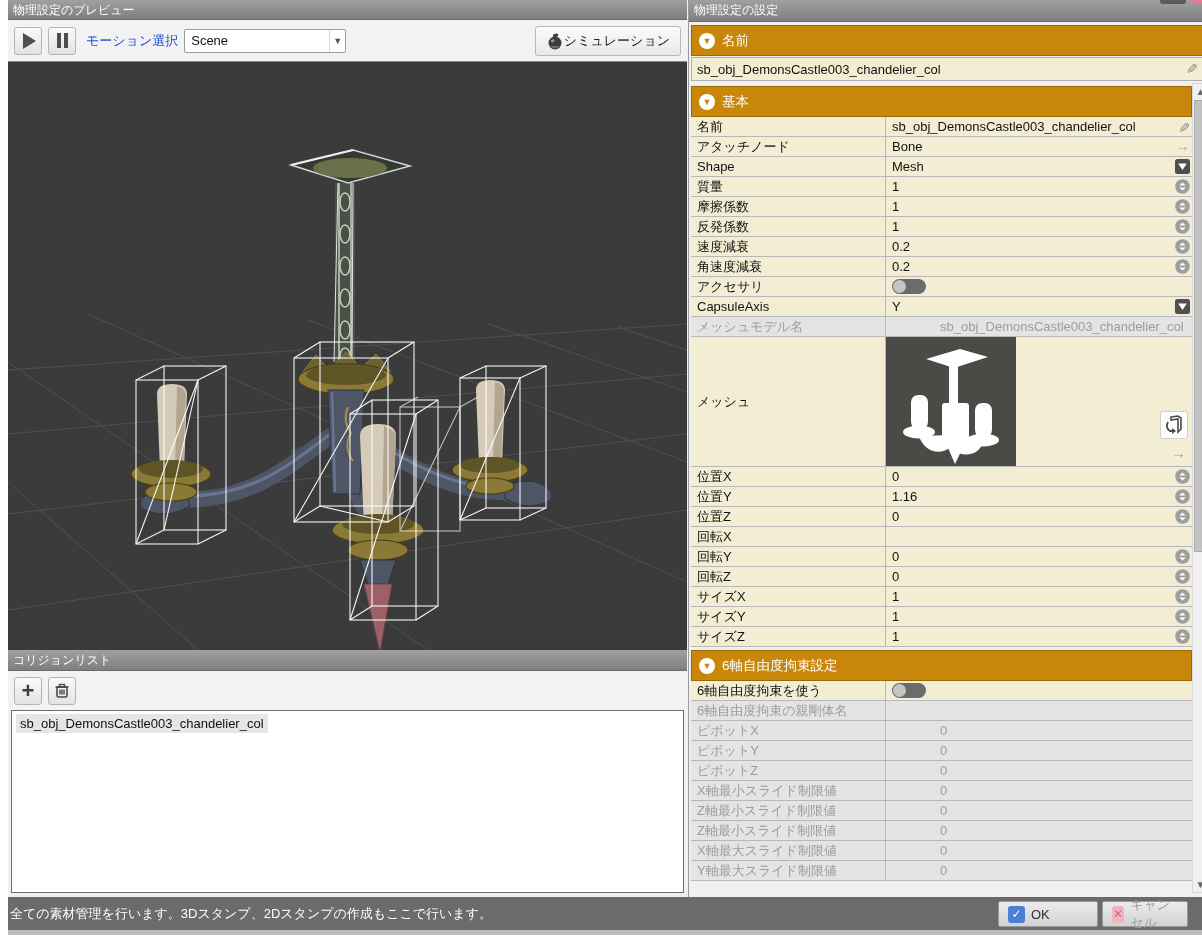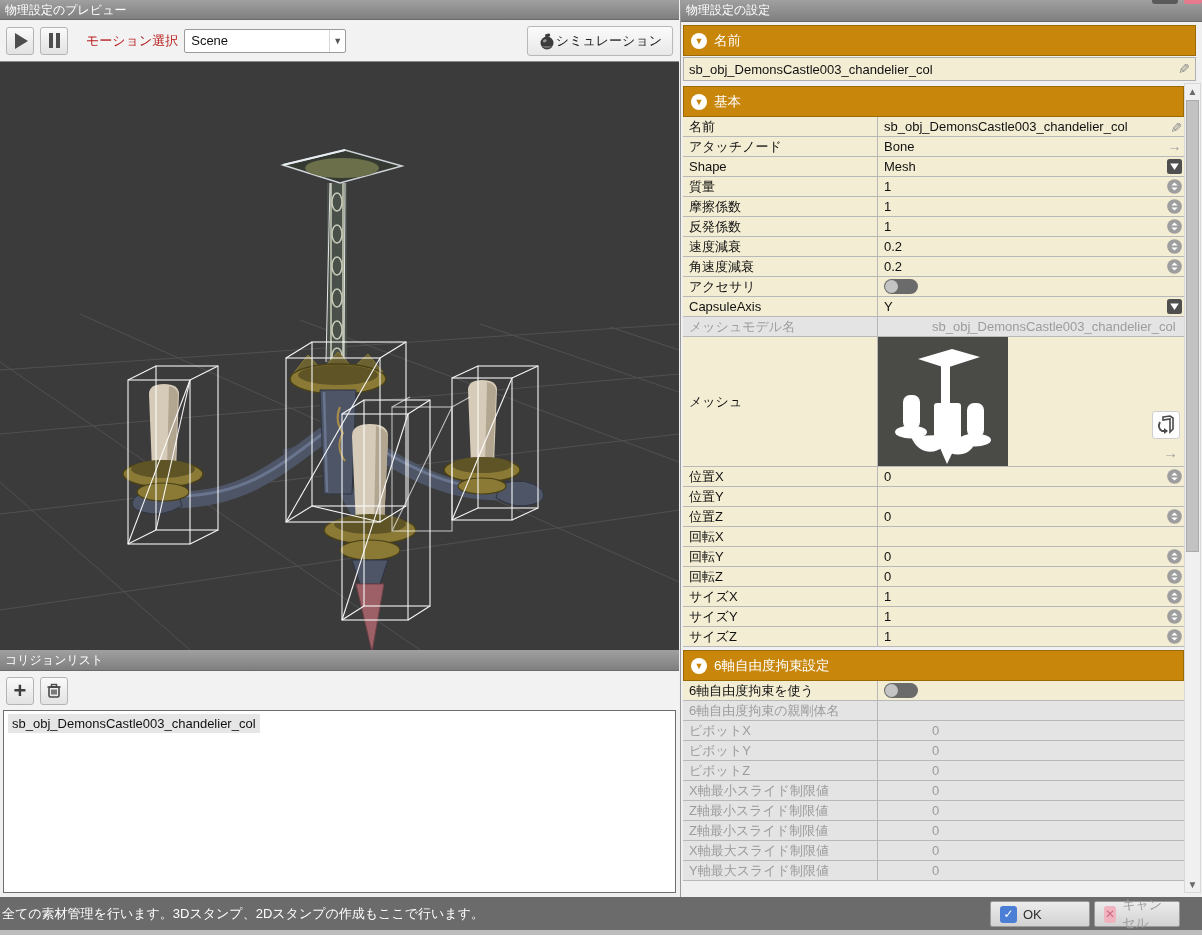--- a/index.html
+++ b/index.html
@@ -1,34 +1,34 @@
 <!DOCTYPE html>
 <html><head>
 <meta charset="utf-8">
 <style>
   * { margin:0; padding:0; box-sizing:border-box; }
   html,body { width:1202px; height:935px; overflow:hidden;
     font-family:"Liberation Sans","DejaVu Sans",sans-serif; font-size:13px; }
-  #app { position:absolute; left:0; top:0; width:1150px; height:935px; background:#f0f0f0; }
+  #app { position:absolute; left:8px; top:0; width:1150px; height:935px; background:#f0f0f0; }
 
   
   .titlebar { background:linear-gradient(#a0a0a0,#7f7f7f); color:#fff; font-size:12px;
     line-height:20px; padding-left:5px; border-bottom:1px solid #6a6a6a; }
 
   
   #left { position:absolute; left:0; top:0; width:679px; height:897px; background:#f0f0f0; }
   #left-title { position:absolute; left:0; top:0; width:679px; height:20px; }
   #left-toolbar { position:absolute; left:0; top:20px; width:679px; height:42px; background:#f2f2f2;
     display:flex; align-items:center; padding:0 6px; gap:6px; border-bottom:1px solid #8a8a8a; }
   .tbtn { width:28px; height:28px; background:linear-gradient(#fafafa,#e2e2e2); border:1px solid #b4b4b4;
     border-radius:3px; display:flex; align-items:center; justify-content:center; }
   .play-tri { width:0; height:0; border-left:13px solid #4e4e4e; border-top:8px solid transparent; border-bottom:8px solid transparent; margin-left:3px; }
   .pause-bars { display:flex; gap:3px; }
   .pause-bars i { display:block; width:4px; height:15px; background:#4e4e4e; }
-  #motion-label { color:#b91c1c; margin-left:12px;font-family:Liberation Mono, monospace; }
+  #motion-label { color:#1d4ed8; margin-left:4px;font-family:Liberation Mono, monospace; }
   #motion-select { width:162px; height:24px; background:#fff; border:1px solid #9a9a9a; border-radius:2px;
     display:flex; align-items:center; position:relative; }
   #motion-select .sel-text { padding-left:6px; color:#111; flex:1; }
   #motion-select .sel-arrow { width:16px; text-align:center; color:#555; font-size:9px; border-left:1px solid #d8d8d8; height:100%; line-height:22px; }
   #sim-button { margin-left:auto; height:30px; background:linear-gradient(#fbfbfb,#e8e8e8); border:1px solid #b8b8b8;
     border-radius:3px; display:flex; align-items:center; gap:0; padding:0 10px; color:#222; }
 
   #viewport { position:absolute; left:0; top:62px; width:679px; height:588px; background:#3b3b3b; }
 
   #coll-title { position:absolute; left:0; top:650px; width:679px; height:21px; line-height:21px; }
@@ -386,20 +386,25 @@
           <div class="prow">
             <div class="plabel">位置X</div>
             <div class="pvalue">0<svg class="rowicon" width="15" height="15" viewBox="0 0 15 15">
                 <circle cx="7.5" cy="7.5" r="7.3" fill="#9e9e9e"></circle>
                 <path d="M4.3,6.6 L7.5,3.4 L10.7,6.6 Z" fill="#fff"></path>
                 <path d="M4.3,8.4 L7.5,11.6 L10.7,8.4 Z" fill="#fff"></path>
               </svg></div>
           </div>
           <div class="prow">
             <div class="plabel">位置Y</div>
+            <div class="pvalue">1.16<svg class="rowicon" width="15" height="15" viewBox="0 0 15 15">
+                <circle cx="7.5" cy="7.5" r="7.3" fill="#9e9e9e"></circle>
+                <path d="M4.3,6.6 L7.5,3.4 L10.7,6.6 Z" fill="#fff"></path>
+                <path d="M4.3,8.4 L7.5,11.6 L10.7,8.4 Z" fill="#fff"></path>
+              </svg></div>
           </div>
           <div class="prow">
             <div class="plabel">位置Z</div>
             <div class="pvalue">0<svg class="rowicon" width="15" height="15" viewBox="0 0 15 15">
                 <circle cx="7.5" cy="7.5" r="7.3" fill="#9e9e9e"></circle>
                 <path d="M4.3,6.6 L7.5,3.4 L10.7,6.6 Z" fill="#fff"></path>
                 <path d="M4.3,8.4 L7.5,11.6 L10.7,8.4 Z" fill="#fff"></path>
               </svg></div>
           </div>
           <div class="prow">

